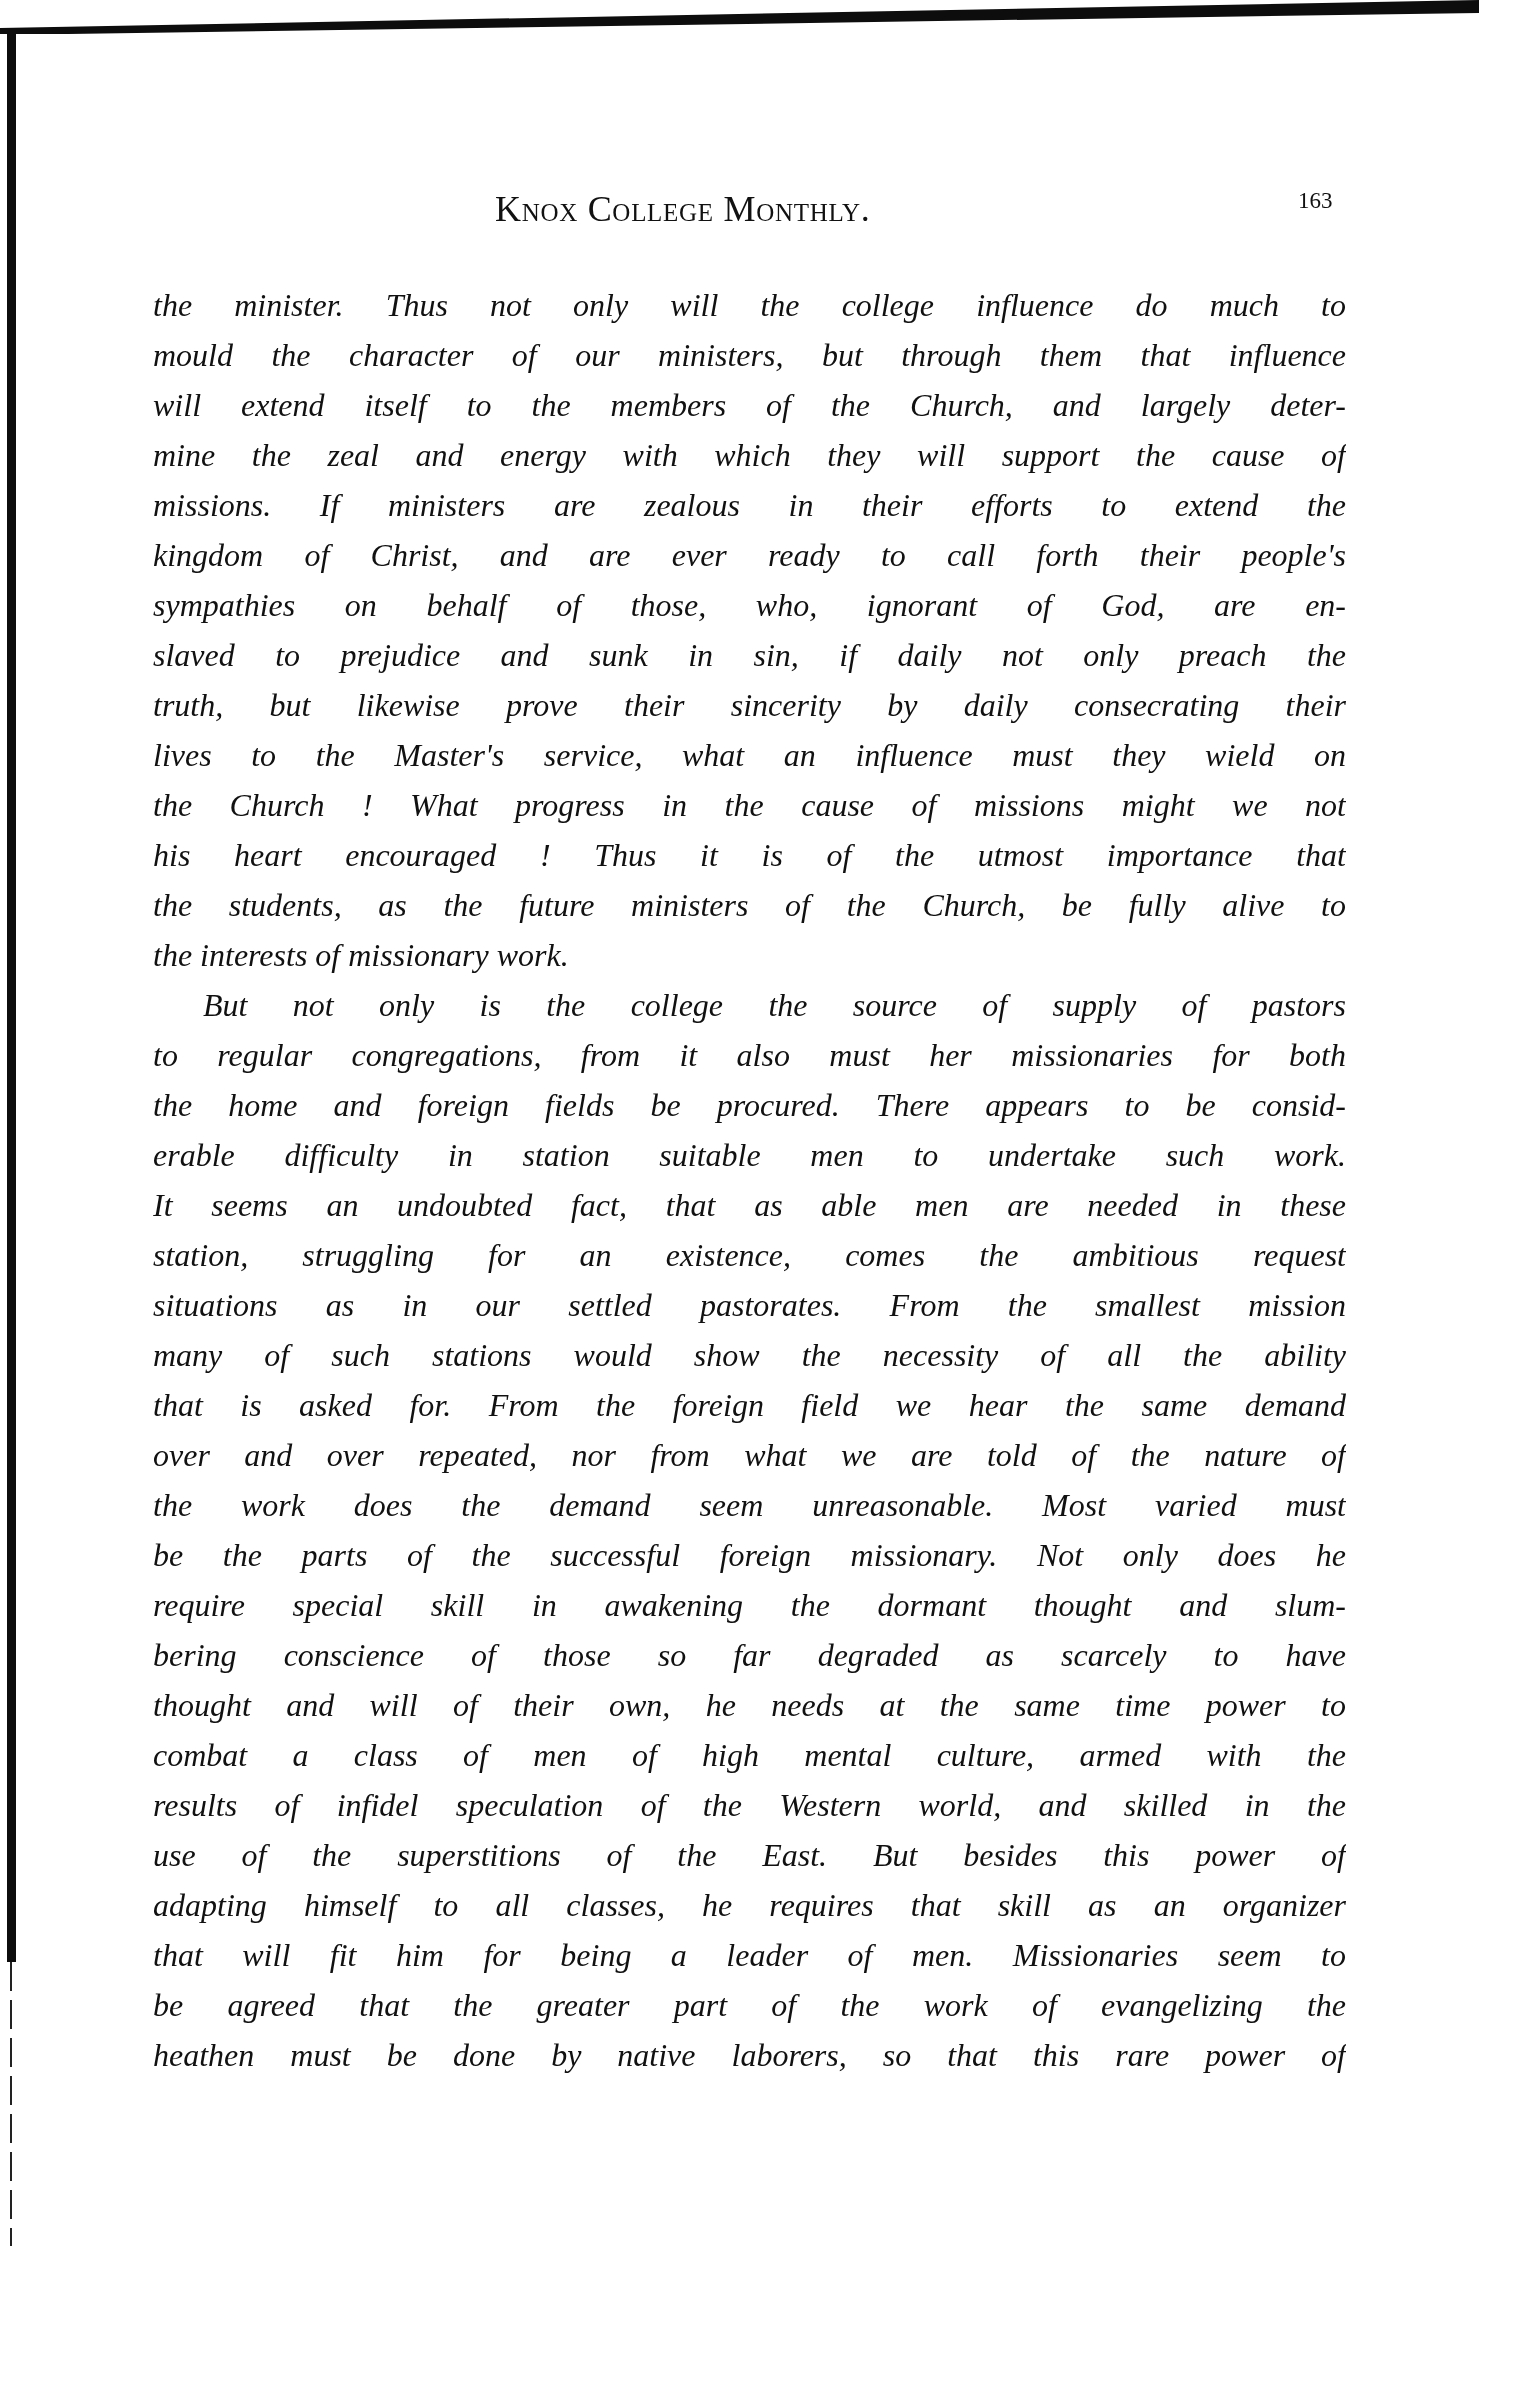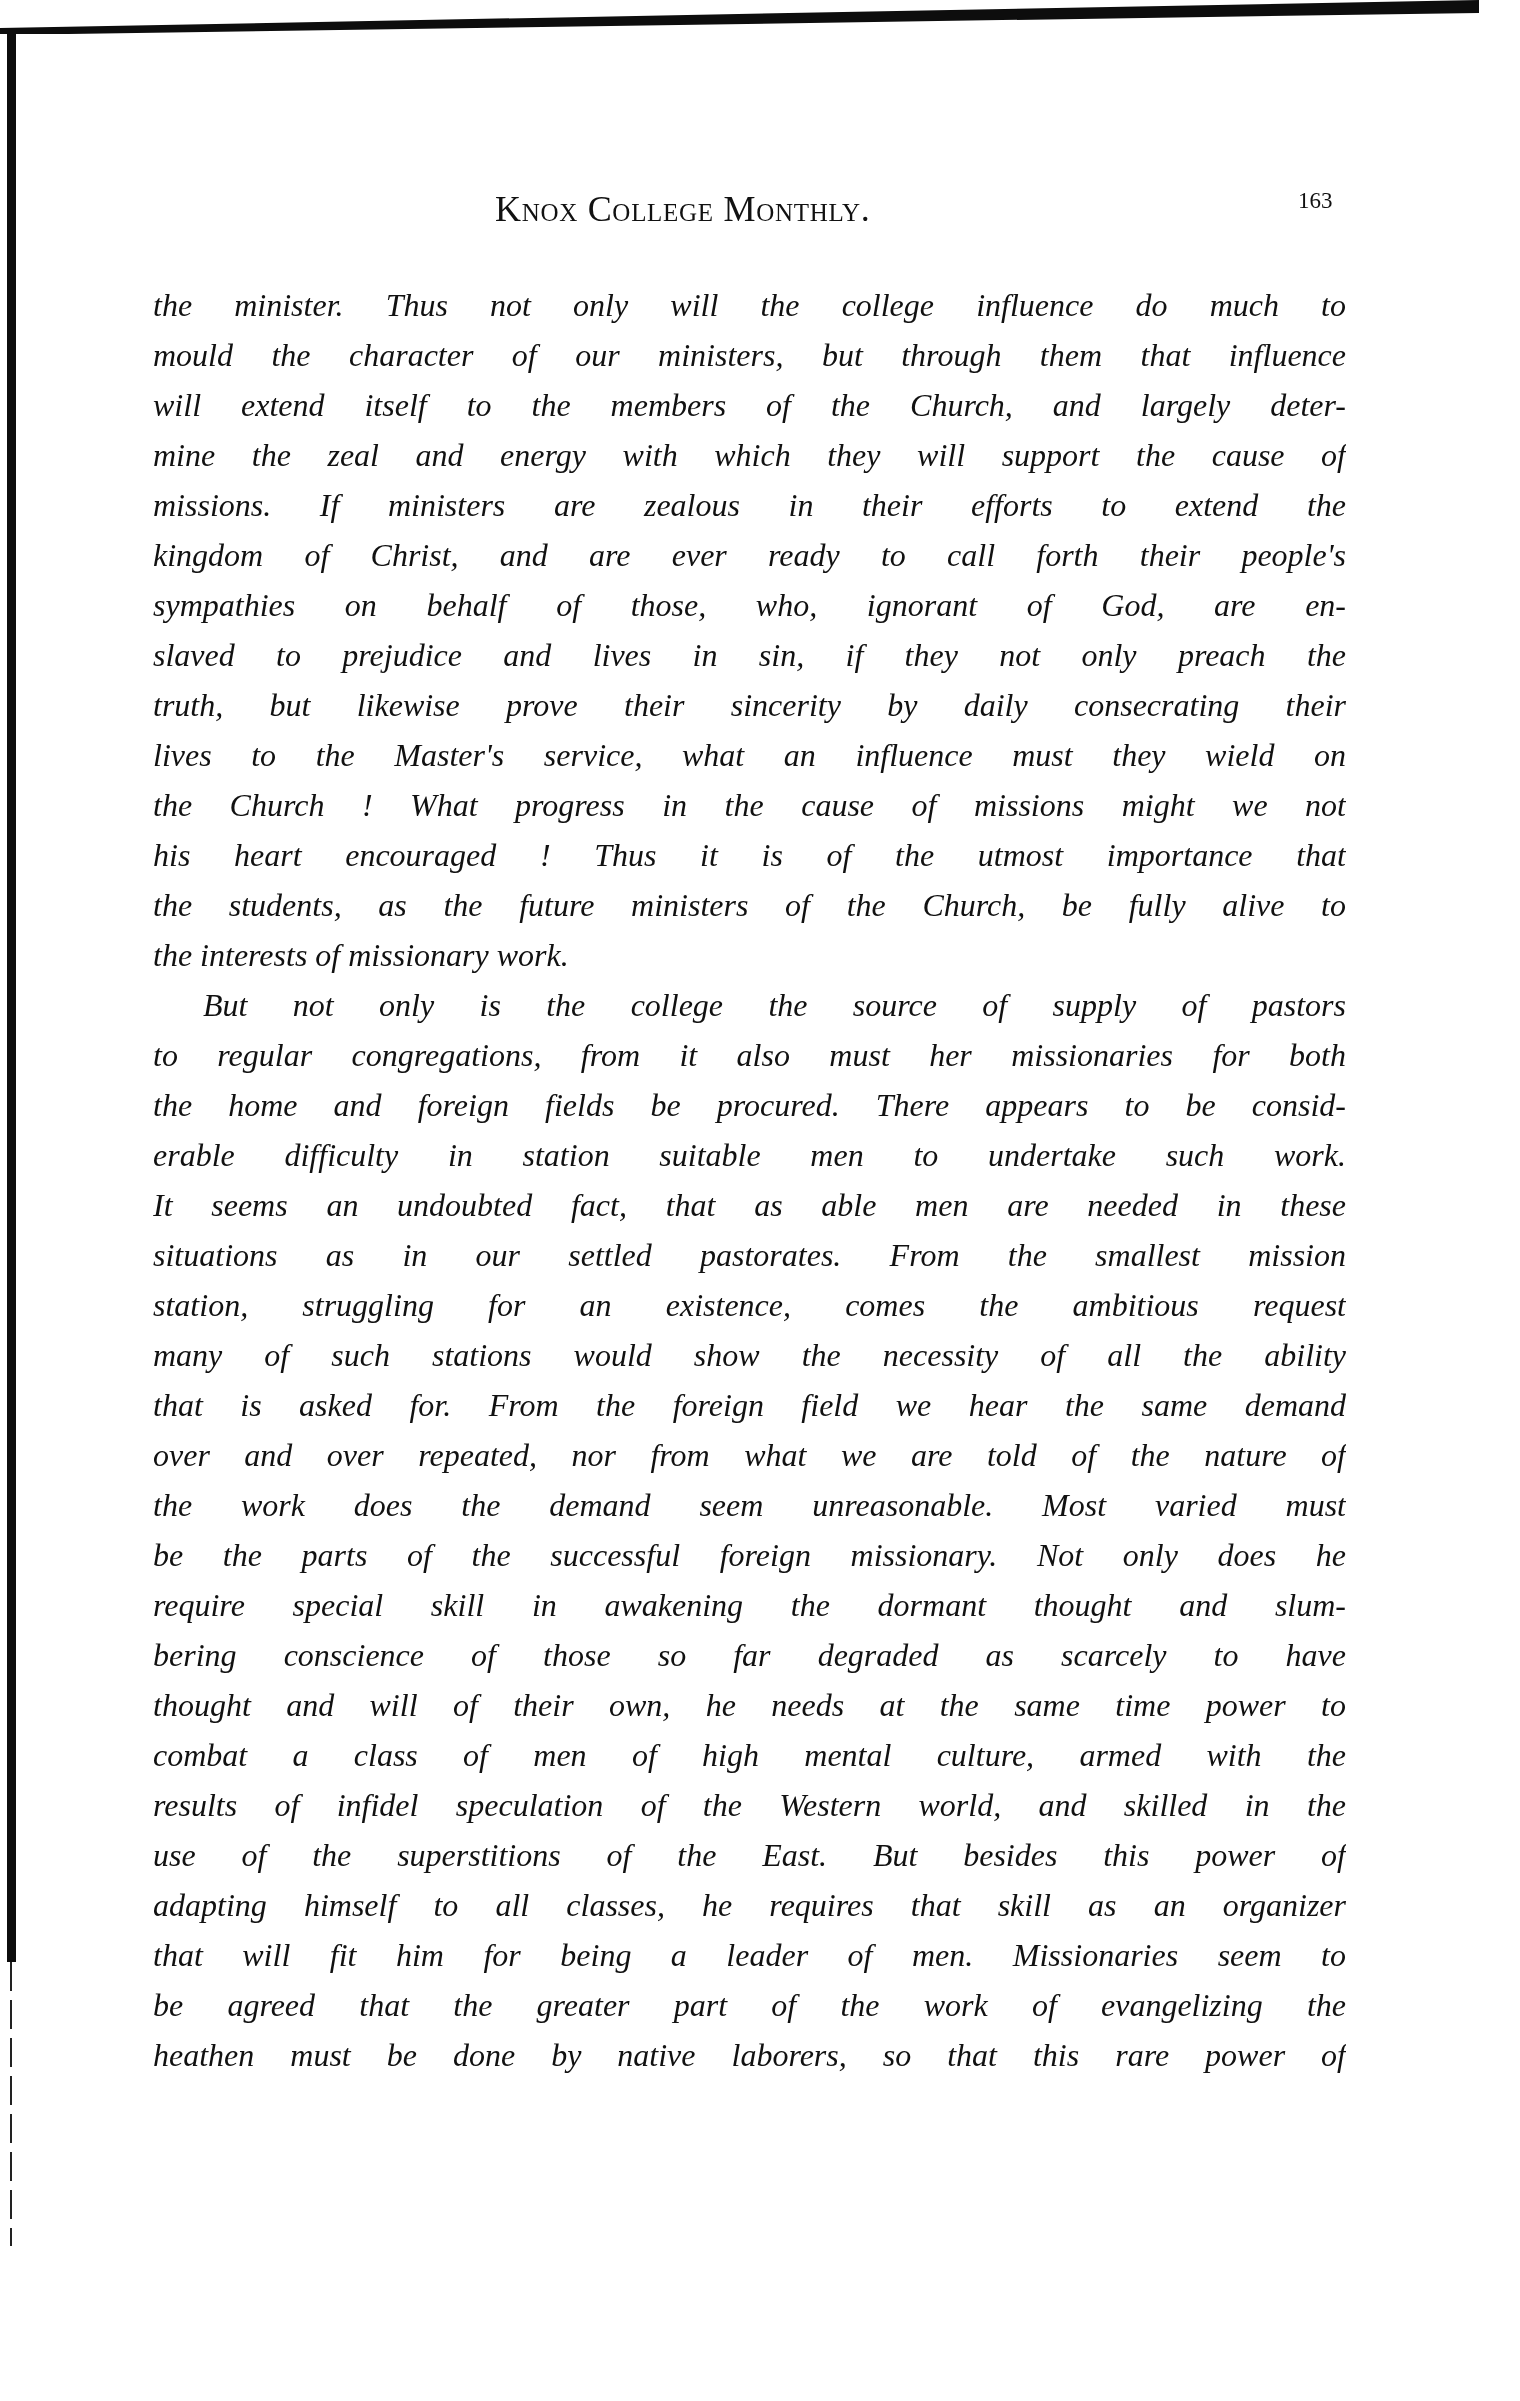--- a/index.html
+++ b/index.html
@@ -103,36 +103,36 @@
 
 <div class="body-text">
   <div>
     <span class="line">the minister.  Thus not only will the college influence do much to</span>
     <span class="line">mould the character of our ministers, but through them that influence</span>
     <span class="line">will extend itself to the members of the Church, and largely deter-</span>
     <span class="line">mine the zeal and energy with which they will support the cause of</span>
     <span class="line">missions.  If ministers are zealous in their efforts to extend the</span>
     <span class="line">kingdom of Christ, and are ever ready to call forth their people's</span>
     <span class="line">sympathies on behalf of those, who, ignorant of God, are en-</span>
-    <span class="line">slaved to prejudice and lives in sin, if they not only preach the</span>
+    <span class="line">slaved to prejudice and sunk in sin, if daily not only preach the</span>
     <span class="line">truth, but likewise prove their sincerity by daily consecrating their</span>
     <span class="line">lives to the Master's service, what an influence must they wield on</span>
     <span class="line">the Church !  What progress in the cause of missions might we not</span>
     <span class="line">his heart encouraged !  Thus it is of the utmost importance that</span>
     <span class="line">the students, as the future ministers of the Church, be fully alive to</span>
     <span class="line last">the interests of missionary work.</span>
   </div>
   <div>
     <span class="line indent">But not only is the college the source of supply of pastors</span>
     <span class="line">to regular congregations, from it also must her missionaries for both</span>
     <span class="line">the home and foreign fields be procured.  There appears to be consid-</span>
     <span class="line">erable difficulty in station suitable men to undertake such work.</span>
     <span class="line">It seems an undoubted fact, that as able men are needed in these</span>
+    <span class="line">station, struggling for an existence, comes the ambitious request</span>
     <span class="line">situations as in our settled pastorates.  From the smallest mission</span>
-    <span class="line">station, struggling for an existence, comes the ambitious request</span>
     <span class="line">many of such stations would show the necessity of all the ability</span>
     <span class="line">that is asked for.  From the foreign field we hear the same demand</span>
     <span class="line">over and over repeated, nor from what we are told of the nature of</span>
     <span class="line">the work does the demand seem unreasonable.  Most varied must</span>
     <span class="line">be the parts of the successful foreign missionary.  Not only does he</span>
     <span class="line">require special skill in awakening the dormant thought and slum-</span>
     <span class="line">bering conscience of those so far degraded as scarcely to have</span>
     <span class="line">thought and will of their own, he needs at the same time power to</span>
     <span class="line">combat a class of men of high mental culture, armed with the</span>
     <span class="line">results of infidel speculation of the Western world, and skilled in the</span>

